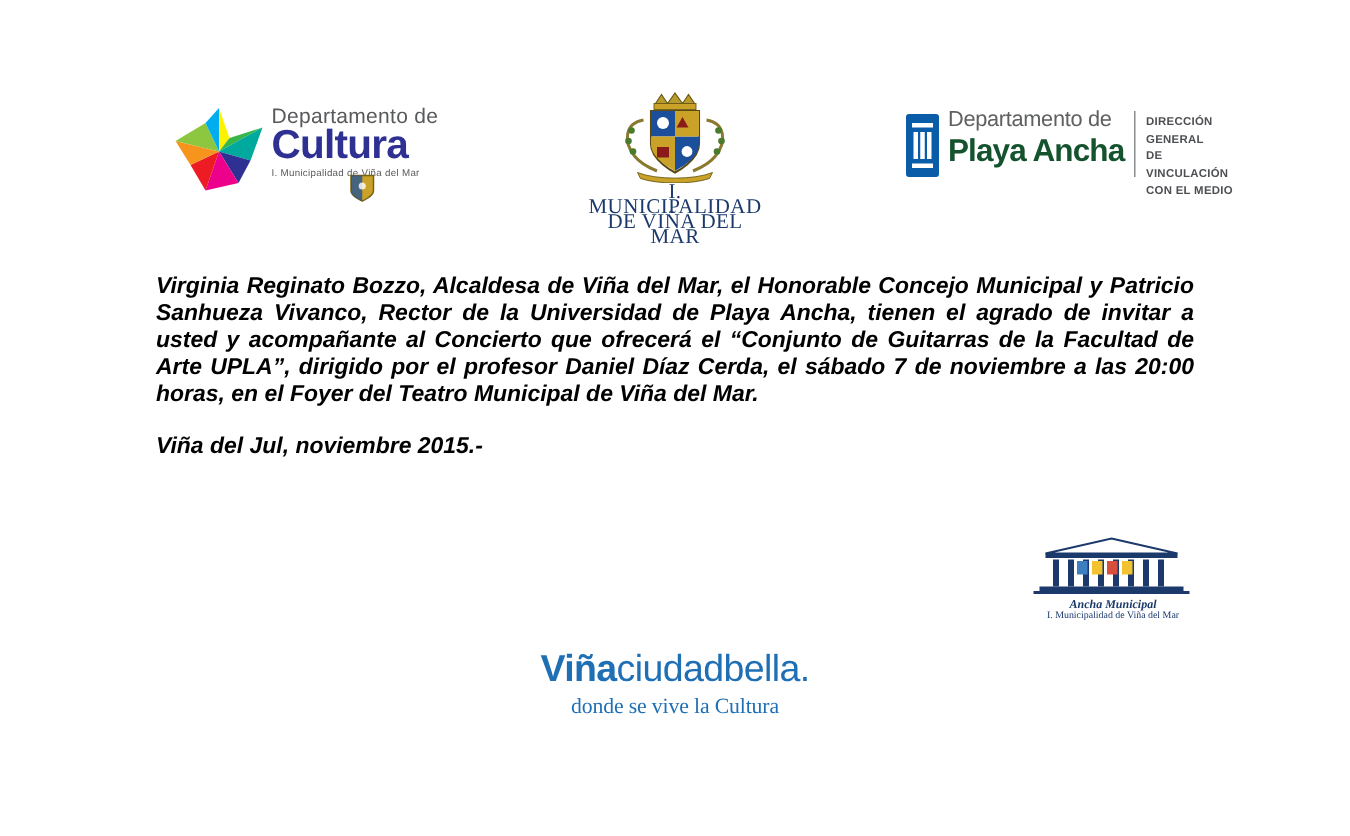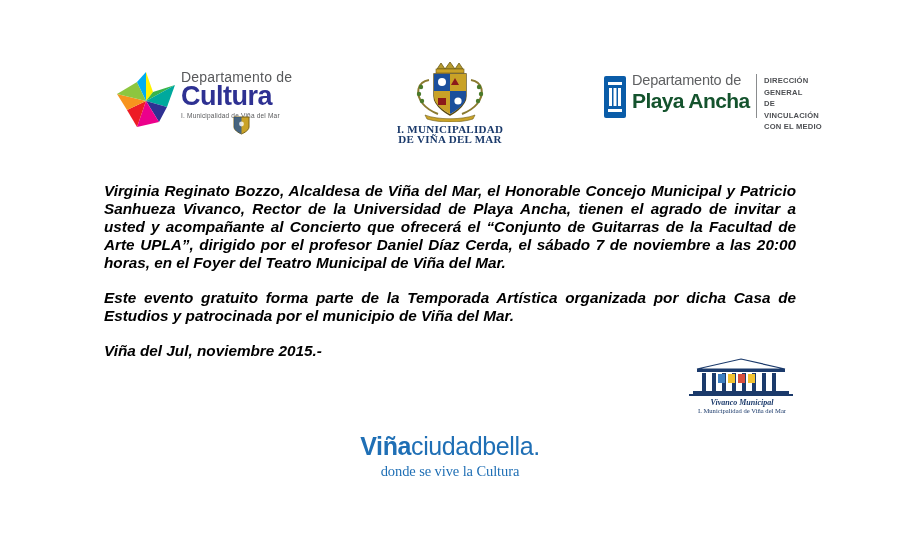--- a/index.html
+++ b/index.html
@@ -91,22 +91,22 @@
     text-align: center;
   }
   .muni-crest {
     width: 86px;
     height: 62px;
     margin: 0 auto;
     position: relative;
   }
   .muni-caption {
     font-family: "Liberation Serif", serif;
-    font-weight: bold;
-    font-size: 11px;
+    font-weight: normal;
+    font-size: 14px;
     color: #1b3a6b;
     line-height: 10px;
     letter-spacing: .3px;
     margin-top: 2px;
   }
 
   
   .logo-upla {
     position: absolute;
     left: 604px;
@@ -335,21 +335,20 @@
       <div class="upla-dir">
         <div>DIRECCIÓN GENERAL</div>
         <div>DE VINCULACIÓN</div>
         <div>CON EL MEDIO</div>
       </div>
     </div>
   </div>
 
   <div class="body-text">
     <p class="para">Virginia Reginato Bozzo, Alcaldesa de Viña del Mar, el Honorable Concejo Municipal y Patricio Sanhueza Vivanco, Rector de la Universidad de Playa Ancha, tienen el agrado de invitar a usted y acompañante al Concierto que ofrecerá el “Conjunto de Guitarras de la Facultad de Arte UPLA”, dirigido por el profesor Daniel Díaz Cerda,  el  sábado 7 de noviembre a las 20:00 horas, en el Foyer del Teatro Municipal de Viña del Mar.</p>
-    <p class="para">Este evento gratuito forma parte de la Temporada Artística organizada por dicha Casa de Estudios y patrocinada por el municipio de Viña del Mar.</p>
     <p class="para no-justify">Viña del Jul, noviembre  2015.-</p>
   </div>
 
   <div class="logo-teatro">
     <div class="teatro-building">
       <svg viewBox="0 0 120 40" width="120" height="40">
 
         <path d="M60 1 L104 11 H16 Z" fill="none" stroke="#1b3a6b" stroke-width="1.2"></path>
         <rect x="16" y="11" width="88" height="3" fill="#1b3a6b"></rect>
 
@@ -364,21 +363,21 @@
 
         <rect x="47" y="16" width="7" height="9" fill="#f2c230"></rect>
         <rect x="57" y="16" width="7" height="9" fill="#d94f3d"></rect>
         <rect x="67" y="16" width="7" height="9" fill="#f2c230"></rect>
         <rect x="37" y="16" width="7" height="9" fill="#3e7fc1"></rect>
 
         <rect x="12" y="33" width="96" height="3" fill="#1b3a6b"></rect>
         <rect x="8" y="36" width="104" height="2" fill="#1b3a6b"></rect>
       </svg>
     </div>
-    <div class="teatro-caption1">Vivanco Municipal</div>
+    <div class="teatro-caption1">Ancha Municipal</div>
     <div class="teatro-caption2">I. Municipalidad de Viña del Mar</div>
   </div>
 
   <div class="footer-brand">
     <div class="fb-line1"><b>Viña</b><span>ciudadbella.</span></div>
     <div class="fb-line2">donde se vive la Cultura</div>
   </div>
 
 </div>
 

